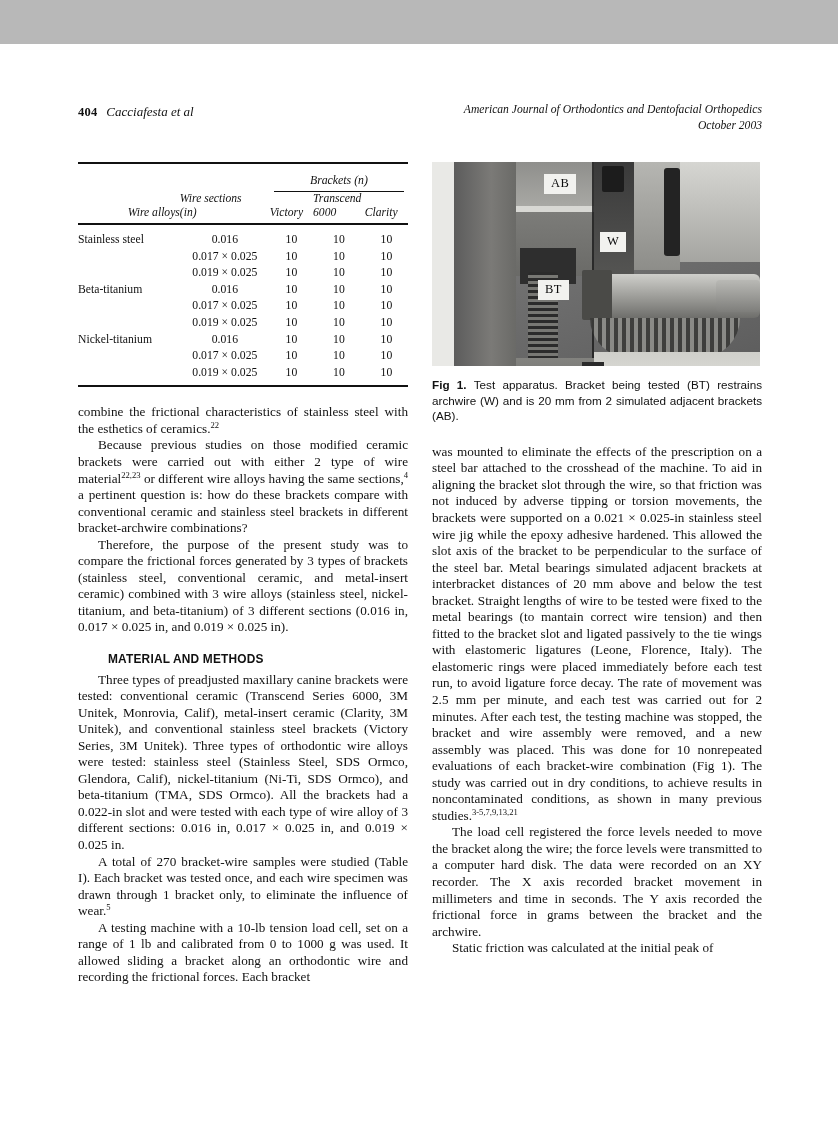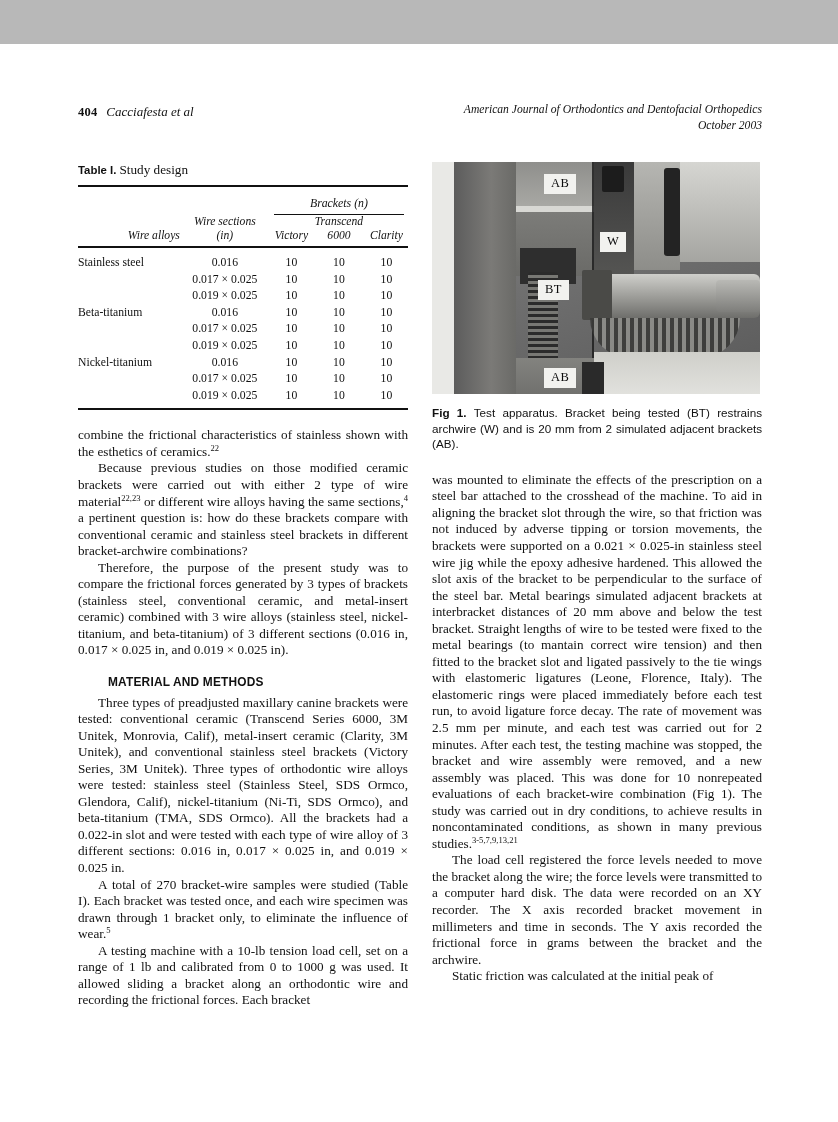--- a/index.html
+++ b/index.html
@@ -116,39 +116,39 @@
     margin: 0 4px;
   }
   .colhead {
     font-style: italic;
     font-size: 11.6px;
     vertical-align: bottom;
     padding-bottom: 4px !important;
     line-height: 13.5px;
   }
   .colhead.left   { text-align: right; }
-  .colhead.center { text-align: center; }
+  .colhead.center { }
   .body-row td {
     font-size: 11.7px;
     padding: 1.0px 0 1.0px 0 !important;
     line-height: 14.6px;
   }
   .c-alloy   { text-align: left;   width: 104px; white-space: nowrap; }
   .c-section { text-align: center; width: 92px;  white-space: nowrap; }
   .c-n       { text-align: center; width: 44px; }
   .c-n.wide  { width: 52px; }
   .first-body-row td { padding-top: 5px !important; }
   .last-body-row td  { padding-bottom: 5px !important; }
 
   
   #figure-block { width: 330px; }
   .fig-photo {
     position: relative;
     width: 328px;
-    height: 232px;
+    height: 204px;
     overflow: hidden;
     background: #6d6d6d;
   }
   
   .ph {
     position: absolute;
     box-sizing: border-box;
   }
   .fig-label {
     position: absolute;
@@ -214,24 +214,20 @@
     </div>
     <div class="rh-right">
       <div>American Journal of Orthodontics and Dentofacial Orthopedics</div>
       <div>October 2003</div>
     </div>
   </div>
 
   <div class="col" id="col-left">
 
     <div id="table-block">
-      <div class="table-caption">
-        <span class="tc-label">Table I.</span>
-        <span class="tc-text">Study design</span>
-      </div>
 
       <table class="studytable">
         <tbody>
           <tr>
             <td class="rule-top hdr-spacer" colspan="5"></td>
           </tr>
           <tr>
             <td></td>
             <td></td>
             <td class="span-head" colspan="3">Brackets (n)</td>
@@ -325,21 +321,21 @@
           </tr>
 
           <tr>
             <td class="rule-top" colspan="5" style="height:2px"></td>
           </tr>
         </tbody>
       </table>
     </div>
 
     <div class="body-text gap-before-text">
-      <p class="noindent"><span>combine the frictional characteristics of stainless shown with the esthetics of ceramics.</span><sup>22</sup></p>
+      <p class="noindent"><span>combine the frictional characteristics of stainless steel with the esthetics of ceramics.</span><sup>22</sup></p>
 
       <p><span>Because previous studies on those modified ceramic brackets were carried out with either 2 type of wire material</span><sup>22,23</sup><span> or different wire alloys having the same sections,</span><sup>4</sup><span> a pertinent question is: how do these brackets compare with conventional ceramic and stainless steel brackets in different bracket-archwire combinations?</span></p>
 
       <p>Therefore, the purpose of the present study was to compare the frictional forces generated by 3 types of brackets (stainless steel, conventional ceramic, and metal-insert ceramic) combined with 3 wire alloys (stainless steel, nickel-titanium, and beta-titanium) of 3 different sections (0.016 in, 0.017 × 0.025 in, and 0.019 × 0.025 in).</p>
 
       <div class="section-head">MATERIAL AND METHODS</div>
 
       <p>Three types of preadjusted maxillary canine brackets were tested: conventional ceramic (Transcend Series 6000, 3M Unitek, Monrovia, Calif), metal-insert ceramic (Clarity, 3M Unitek), and conventional stainless steel brackets (Victory Series, 3M Unitek). Three types of orthodontic wire alloys were tested: stainless steel (Stainless Steel, SDS Ormco, Glendora, Calif), nickel-titanium (Ni-Ti, SDS Ormco), and beta-titanium (TMA, SDS Ormco). All the brackets had a 0.022-in slot and were tested with each type of wire alloy of 3 different sections: 0.016 in, 0.017 × 0.025 in, and 0.019 × 0.025 in.</p>
 
       <p><span>A total of 270 bracket-wire samples were studied (Table I). Each bracket was tested once, and each wire specimen was drawn through 1 bracket only, to eliminate the influence of wear.</span><sup>5</sup></p>

